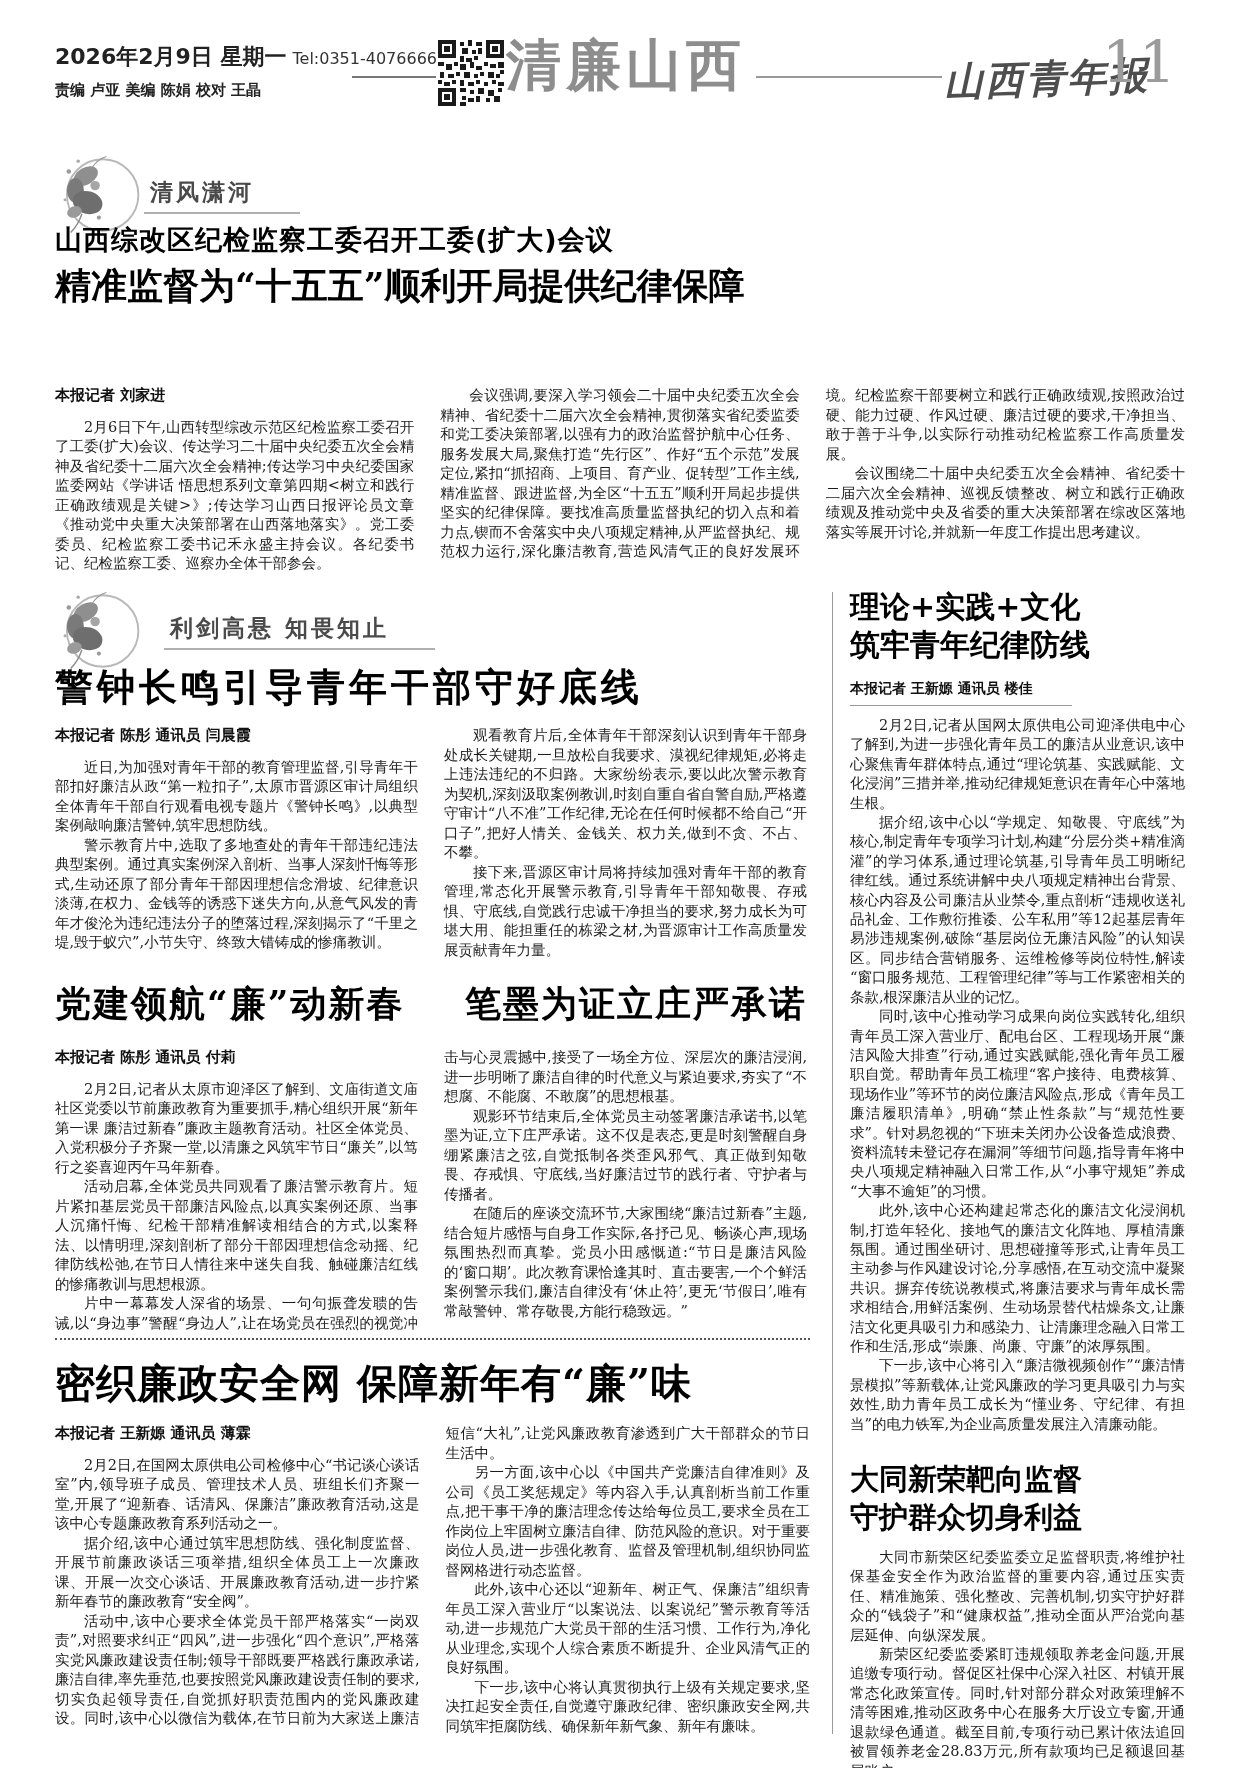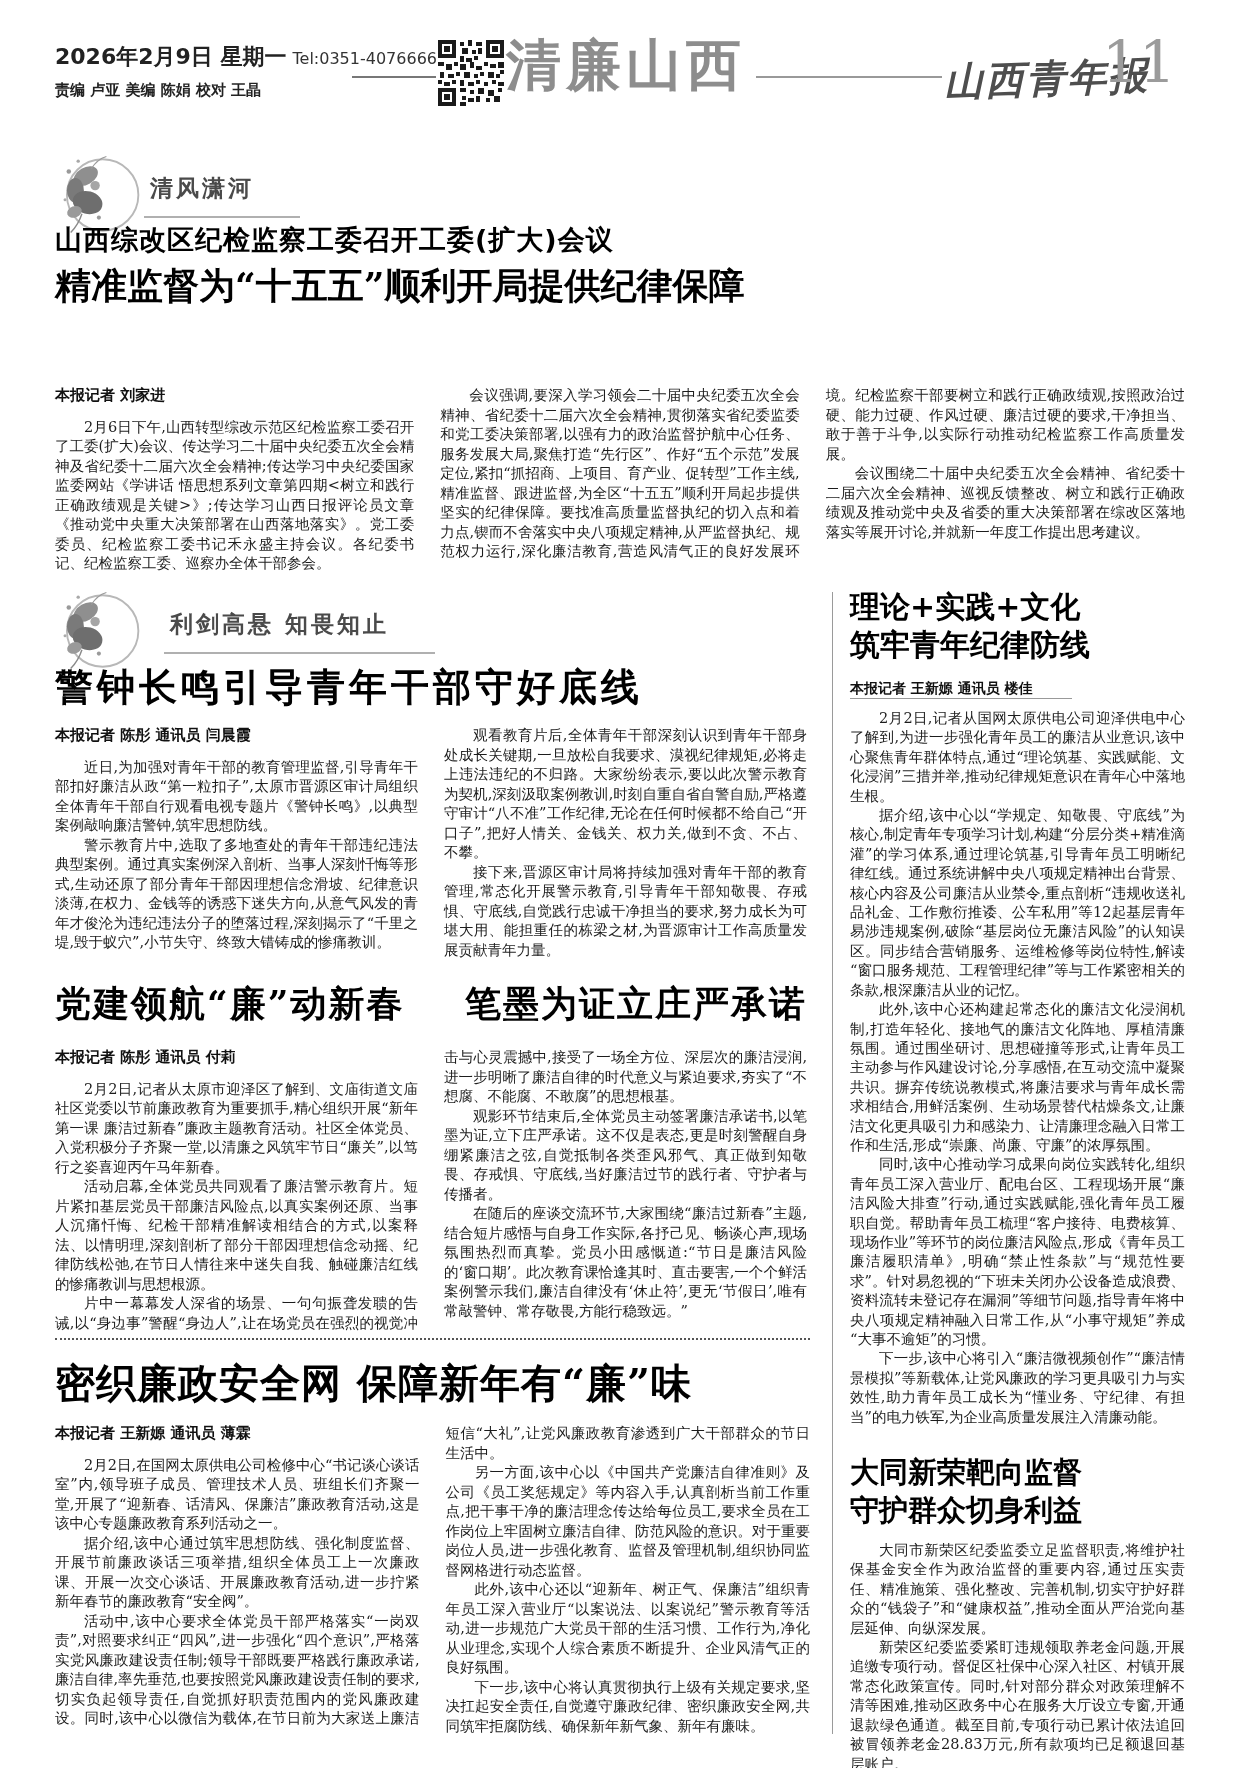--- a/index.html
+++ b/index.html
@@ -18,21 +18,21 @@
   .qr{left:438px;top:40px;width:66px;height:66px;}
   .hdr-section{left:506px;top:32px;font-size:55px;font-weight:bold;color:#8d8d8d;letter-spacing:5px;line-height:66px;}
   .masthead{left:944px;top:52px;font-size:39px;font-weight:bold;color:#4e4e4e;
             font-style:italic;transform:rotate(-2deg);letter-spacing:2px;}
   .pagenum{left:1102px;top:28px;font-size:58px;font-weight:normal;color:#9b9b9b;}
 
   
   .marker{display:flex;align-items:center;}
   .marker svg{width:94px;height:94px;flex:0 0 auto;}
   .marker-label{font-weight:bold;font-size:23px;color:#4a4a4a;letter-spacing:3px;
-                padding:0 46px 12px 6px;border-bottom:2px solid #b0b0b0;}
+                padding:0 46px 4px 6px;border-bottom:2px solid #b0b0b0;}
   .m1{left:50px;top:148px;}
   .m2{left:50px;top:584px;gap:20px;}
 
   
   .kicker{left:55px;top:222px;font-size:27px;font-weight:bold;color:#000;letter-spacing:1px;}
   .headline1{left:55px;top:264px;width:1140px;font-size:36px;font-weight:bold;color:#000;
              line-height:1.2;white-space:nowrap;}
   .body-cols{column-gap:26px;font-size:14.5px;line-height:19.5px;text-align:justify;word-break:break-all;}
   .a1-body{left:55px;top:386px;width:1130px;column-count:3;}
   .byline{font-family:"DejaVu Sans","Liberation Sans",sans-serif;font-weight:bold;font-size:15px;
@@ -41,21 +41,21 @@
 
   
   .headline2{left:55px;top:662px;font-size:38px;font-weight:bold;color:#000;letter-spacing:4px;}
   .a2-body{left:55px;top:726px;width:752px;column-count:2;}
 
   
   .vrule{left:832px;top:592px;width:1px;height:1142px;background:#9a9a9a;}
   .sidebar{left:850px;top:588px;width:335px;}
   .sb-head{font-size:30px;font-weight:bold;line-height:38px;color:#000;}
   .sb-byline{font-family:"DejaVu Sans","Liberation Sans",sans-serif;font-weight:bold;font-size:14px;
-             color:#111;margin-top:16px;border-bottom:1px solid #999;width:222px;}
+             color:#111;margin-top:16px;padding-bottom:7px;border-bottom:1px solid #999;width:222px;}
   .sb-body{margin-top:10px;font-size:14.5px;line-height:19.4px;text-align:justify;word-break:break-all;}
   .sb2-head{margin-top:26px;font-family:"DejaVu Sans","Liberation Sans",sans-serif;
             font-size:29px;font-weight:bold;line-height:38px;color:#000;}
   .sb2-body{margin-top:12px;font-size:14.5px;line-height:19.4px;text-align:justify;word-break:break-all;}
 
   
   .a34-heads{left:55px;top:980px;width:752px;display:flex;justify-content:space-between;}
   .a34-heads span{font-size:36px;font-weight:bold;color:#000;letter-spacing:2px;}
   .a34-body{left:55px;top:1048px;width:752px;column-count:2;}
 
@@ -203,22 +203,22 @@
 
   <div class="abs sidebar">
     <div class="sb-head">
       <div>理论+实践+文化</div>
       <div>筑牢青年纪律防线</div>
     </div>
     <div class="sb-byline">本报记者 王新嫄 通讯员 楼佳</div>
     <div class="sb-body">
         <p class="para">2月2日,记者从国网太原供电公司迎泽供电中心了解到,为进一步强化青年员工的廉洁从业意识,该中心聚焦青年群体特点,通过“理论筑基、实践赋能、文化浸润”三措并举,推动纪律规矩意识在青年心中落地生根。</p>
         <p class="para">据介绍,该中心以“学规定、知敬畏、守底线”为核心,制定青年专项学习计划,构建“分层分类+精准滴灌”的学习体系,通过理论筑基,引导青年员工明晰纪律红线。通过系统讲解中央八项规定精神出台背景、核心内容及公司廉洁从业禁令,重点剖析“违规收送礼品礼金、工作敷衍推诿、公车私用”等12起基层青年易涉违规案例,破除“基层岗位无廉洁风险”的认知误区。同步结合营销服务、运维检修等岗位特性,解读“窗口服务规范、工程管理纪律”等与工作紧密相关的条款,根深廉洁从业的记忆。</p>
+        <p class="para">同时,该中心推动学习成果向岗位实践转化,组织青年员工深入营业厅、配电台区、工程现场开展“廉洁风险大排查”行动,通过实践赋能,强化青年员工履职自觉。帮助青年员工梳理“客户接待、电费核算、现场作业”等环节的岗位廉洁风险点,形成《青年员工廉洁履职清单》,明确“禁止性条款”与“规范性要求”。针对易忽视的“下班未关闭办公设备造成浪费、资料流转未登记存在漏洞”等细节问题,指导青年将中央八项规定精神融入日常工作,从“小事守规矩”养成“大事不逾矩”的习惯。</p>
         <p class="para">此外,该中心还构建起常态化的廉洁文化浸润机制,打造年轻化、接地气的廉洁文化阵地、厚植清廉氛围。通过围坐研讨、思想碰撞等形式,让青年员工主动参与作风建设讨论,分享感悟,在互动交流中凝聚共识。摒弃传统说教模式,将廉洁要求与青年成长需求相结合,用鲜活案例、生动场景替代枯燥条文,让廉洁文化更具吸引力和感染力、让清廉理念融入日常工作和生活,形成“崇廉、尚廉、守廉”的浓厚氛围。</p>
-        <p class="para">同时,该中心推动学习成果向岗位实践转化,组织青年员工深入营业厅、配电台区、工程现场开展“廉洁风险大排查”行动,通过实践赋能,强化青年员工履职自觉。帮助青年员工梳理“客户接待、电费核算、现场作业”等环节的岗位廉洁风险点,形成《青年员工廉洁履职清单》,明确“禁止性条款”与“规范性要求”。针对易忽视的“下班未关闭办公设备造成浪费、资料流转未登记存在漏洞”等细节问题,指导青年将中央八项规定精神融入日常工作,从“小事守规矩”养成“大事不逾矩”的习惯。</p>
         <p class="para">下一步,该中心将引入“廉洁微视频创作”“廉洁情景模拟”等新载体,让党风廉政的学习更具吸引力与实效性,助力青年员工成长为“懂业务、守纪律、有担当”的电力铁军,为企业高质量发展注入清廉动能。</p>
       </div>
 
     <div class="sb2-head">
       <div>大同新荣靶向监督</div>
       <div>守护群众切身利益</div>
     </div>
     <div class="sb2-body">
         <p class="para">大同市新荣区纪委监委立足监督职责,将维护社保基金安全作为政治监督的重要内容,通过压实责任、精准施策、强化整改、完善机制,切实守护好群众的“钱袋子”和“健康权益”,推动全面从严治党向基层延伸、向纵深发展。</p>
         <p class="para">新荣区纪委监委紧盯违规领取养老金问题,开展追缴专项行动。督促区社保中心深入社区、村镇开展常态化政策宣传。同时,针对部分群众对政策理解不清等困难,推动区政务中心在服务大厅设立专窗,开通退款绿色通道。截至目前,专项行动已累计依法追回被冒领养老金28.83万元,所有款项均已足额退回基层账户。</p>

